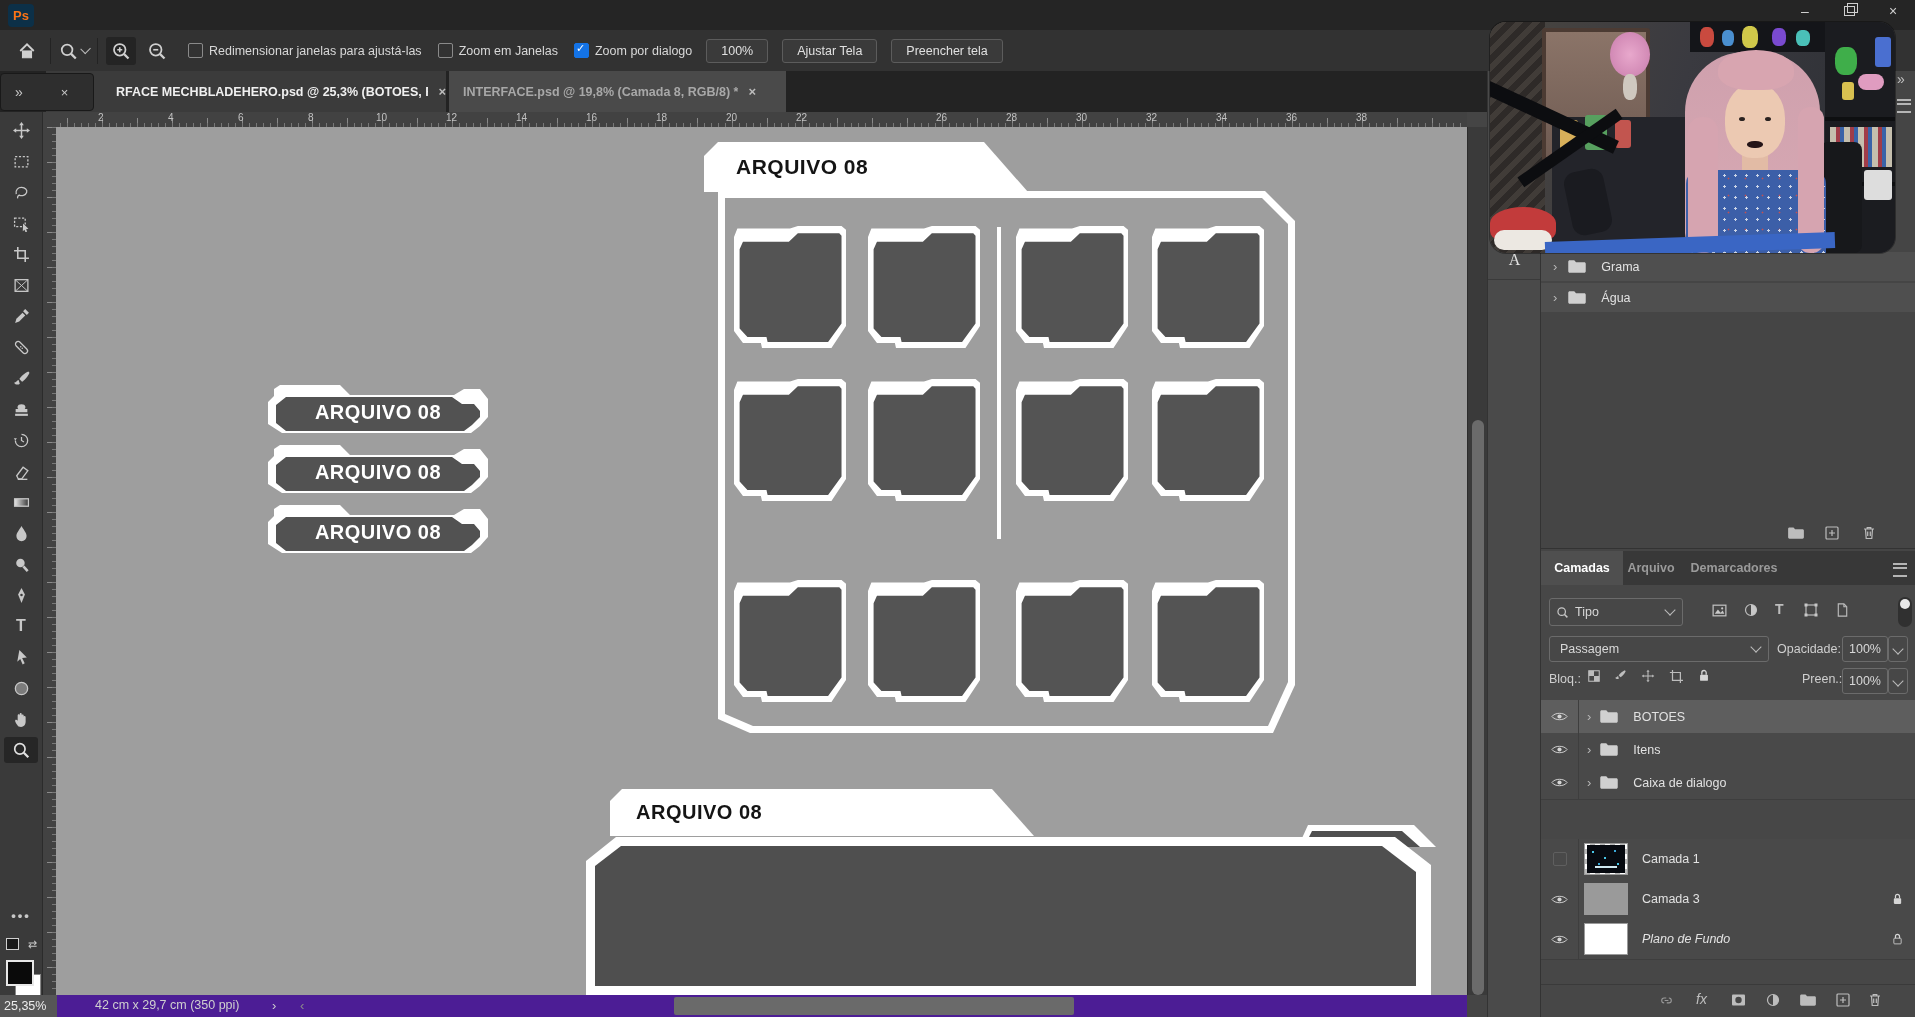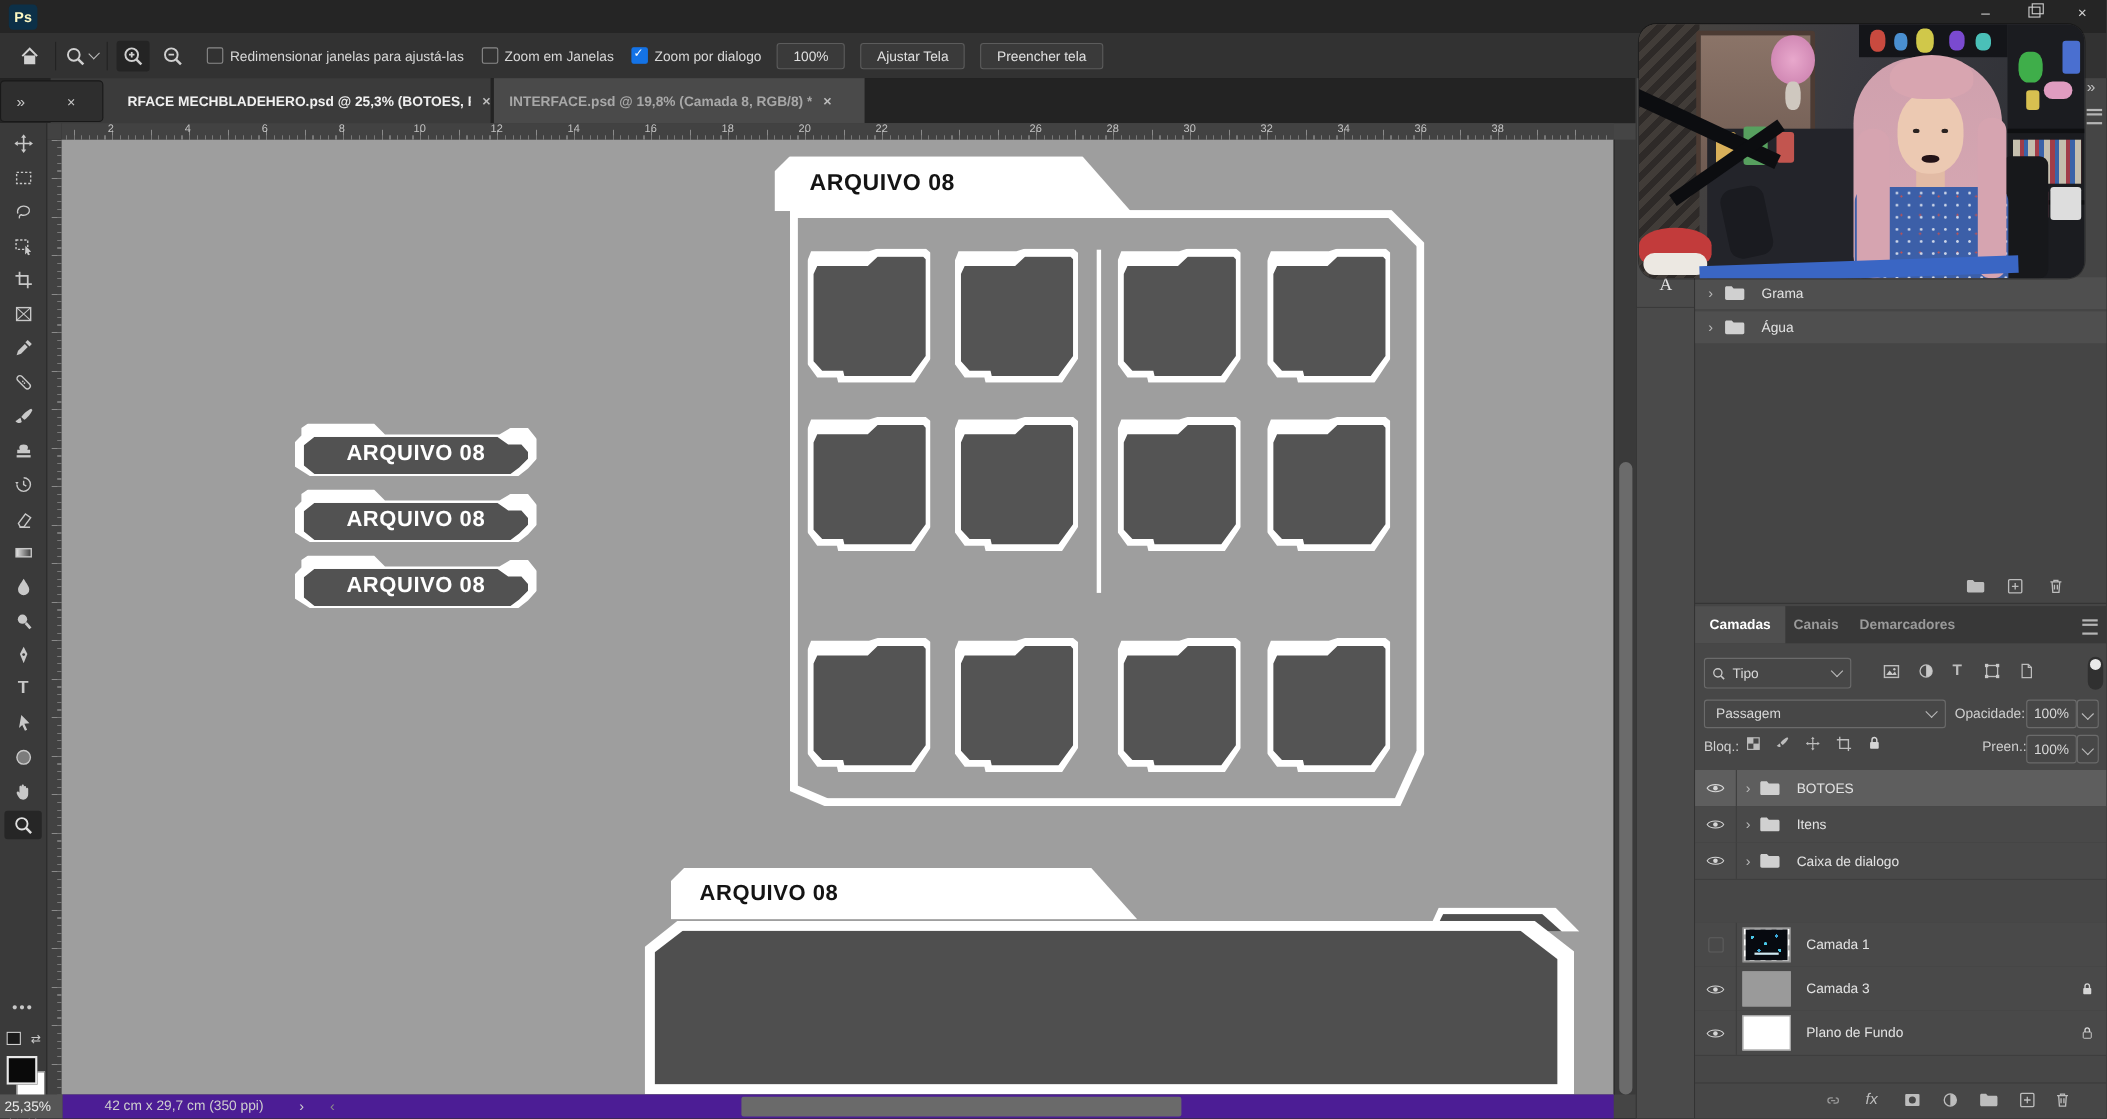--- a/index.html
+++ b/index.html
@@ -2,21 +2,21 @@
 <html><head>
 <meta charset="utf-8">
 <style>
   html,body{margin:0;padding:0;background:#111;}
   #app{position:relative;width:1915px;height:1017px;background:#454545;overflow:hidden;
        font-family:"Liberation Sans",sans-serif;color:#d6d6d6;font-size:13px;}
   .abs{position:absolute;}
   .flex{display:flex;align-items:center;}
   
   #titlebar{position:absolute;left:0;top:0;width:1915px;height:30px;background:#252525;display:flex;align-items:center;}
-  #pslogo{width:26px;height:23px;margin-left:8px;border-radius:4px;background:#0c3048;color:#fef9c3;
+  #pslogo{width:26px;height:23px;margin-left:8px;border-radius:4px;background:#0c3048;color:#f97316;
           font-weight:bold;font-size:13px;display:flex;align-items:center;justify-content:center;}
   .menu-item{padding:0 13px;height:30px;line-height:30px;color:#e4e4e4;font-size:14px;cursor:default;}
   #wincontrols{position:absolute;right:0;top:0;height:22px;display:flex;}
   .winbtn{width:44px;height:22px;display:flex;align-items:center;justify-content:center;color:#cfcfcf;font-size:14px;}
   .restore-glyph{width:9px;height:8px;border:1px solid #cfcfcf;position:relative;background:#252525;}
   .restore-glyph:before{content:"";position:absolute;left:2px;top:-4px;width:9px;height:8px;border:1px solid #cfcfcf;}
   
   #optionsbar{position:absolute;left:0;top:30px;width:1915px;height:41px;background:#323232;border-bottom:1px solid #1f1f1f;display:flex;align-items:center;}
   .vsep{width:1px;height:26px;background:#232323;margin:0 8px;}
   .optbtn{border:1px solid #5c5c5c;border-radius:3px;background:#3a3a3a;color:#e0e0e0;font-size:12.5px;padding:4px 14px;margin-left:14px;white-space:nowrap;}
@@ -458,21 +458,21 @@
       <div class="panicon" style="position:absolute;left:320px;">
           <svg width="16" height="16" viewBox="0 0 16 16">
             <path d="M3 4h10M6.2 4V2.6h3.6V4M4.5 4l.7 9.5h5.6l.7-9.5M6.7 6.5v4.5M9.3 6.5v4.5"></path>
           </svg>
         </div>
     </div>
     <div class="abs" style="top:477px;left:0;width:375px;height:1px;background:#333;"></div>
 
     <div class="abs" style="top:480px;left:0;width:375px;height:34px;background:#383838;">
       <div class="ptab" style="position:absolute;left:0;width:82px;background:#4f4f4f;color:#fff;font-weight:bold;">Camadas</div>
-      <div class="ptab" style="position:absolute;left:82px;width:56px;color:#9a9a9a;font-weight:bold;">Canais</div>
+      <div class="ptab" style="position:absolute;left:82px;width:56px;color:#9a9a9a;font-weight:bold;">Arquivo</div>
       <div class="ptab" style="position:absolute;left:138px;width:110px;color:#9a9a9a;font-weight:bold;">Demarcadores</div>
       <div class="abs ham" style="left:352px;top:12px;"></div>
     </div>
 
     <div class="abs" style="top:514px;left:0;width:375px;height:432px;background:#474747;"></div>
 
     <div class="selectbox" style="left:8px;top:527px;width:132px;">
       <svg width="13" height="13" viewBox="0 0 16 16" style="margin-left:6px;">
           <circle cx="7" cy="7" r="4.6" stroke="#c8c8c8" fill="none" stroke-width="1.5"></circle>
           <path d="M10.5 10.5L14 14" stroke="#c8c8c8" stroke-width="1.8"></path>
@@ -629,21 +629,21 @@
         </svg>
     </div>
     <div class="lrow" style="top:848px;height:40px;">
       <div class="eyecell">
           <svg width="17" height="11" viewBox="0 0 18 11">
             <path d="M1 5.5C4 1 14 1 17 5.5 14 10 4 10 1 5.5z" fill="none" stroke="#d6d6d6"></path>
             <circle cx="9" cy="5.5" r="2.2" fill="#d6d6d6"></circle>
           </svg>
         </div>
       <div class="thumb" style="background:#ffffff;"></div>
-      <span class="lname" style="">Plano de Fundo</span>
+      <span class="lname" style="font-style:italic;">Plano de Fundo</span>
       <svg width="13" height="14" viewBox="0 0 16 16" style="position:absolute;right:12px;">
           <rect x="3.5" y="7" width="9" height="7" rx="1" fill="none" stroke="#d6d6d6"></rect>
           <path d="M5.5 7V4.8a2.5 2.5 0 0 1 5 0V7" stroke="#d6d6d6" stroke-width="1.5" fill="none"></path>
         </svg>
     </div>
 
     <div class="abs" style="top:913px;left:0;width:375px;height:1px;background:#3a3a3a;"></div>
     <div class="panicon abs" style="left:117px;top:922px;color:#9a9a9a;">
         <svg width="17" height="15" viewBox="0 0 16 16">
           <path d="M5.5 10.5a2.6 2.6 0 0 1 0-5.2h2.2M10.5 5.3a2.6 2.6 0 0 1 0 5.2H8.3M6 8h4" stroke="#9a9a9a"></path>

